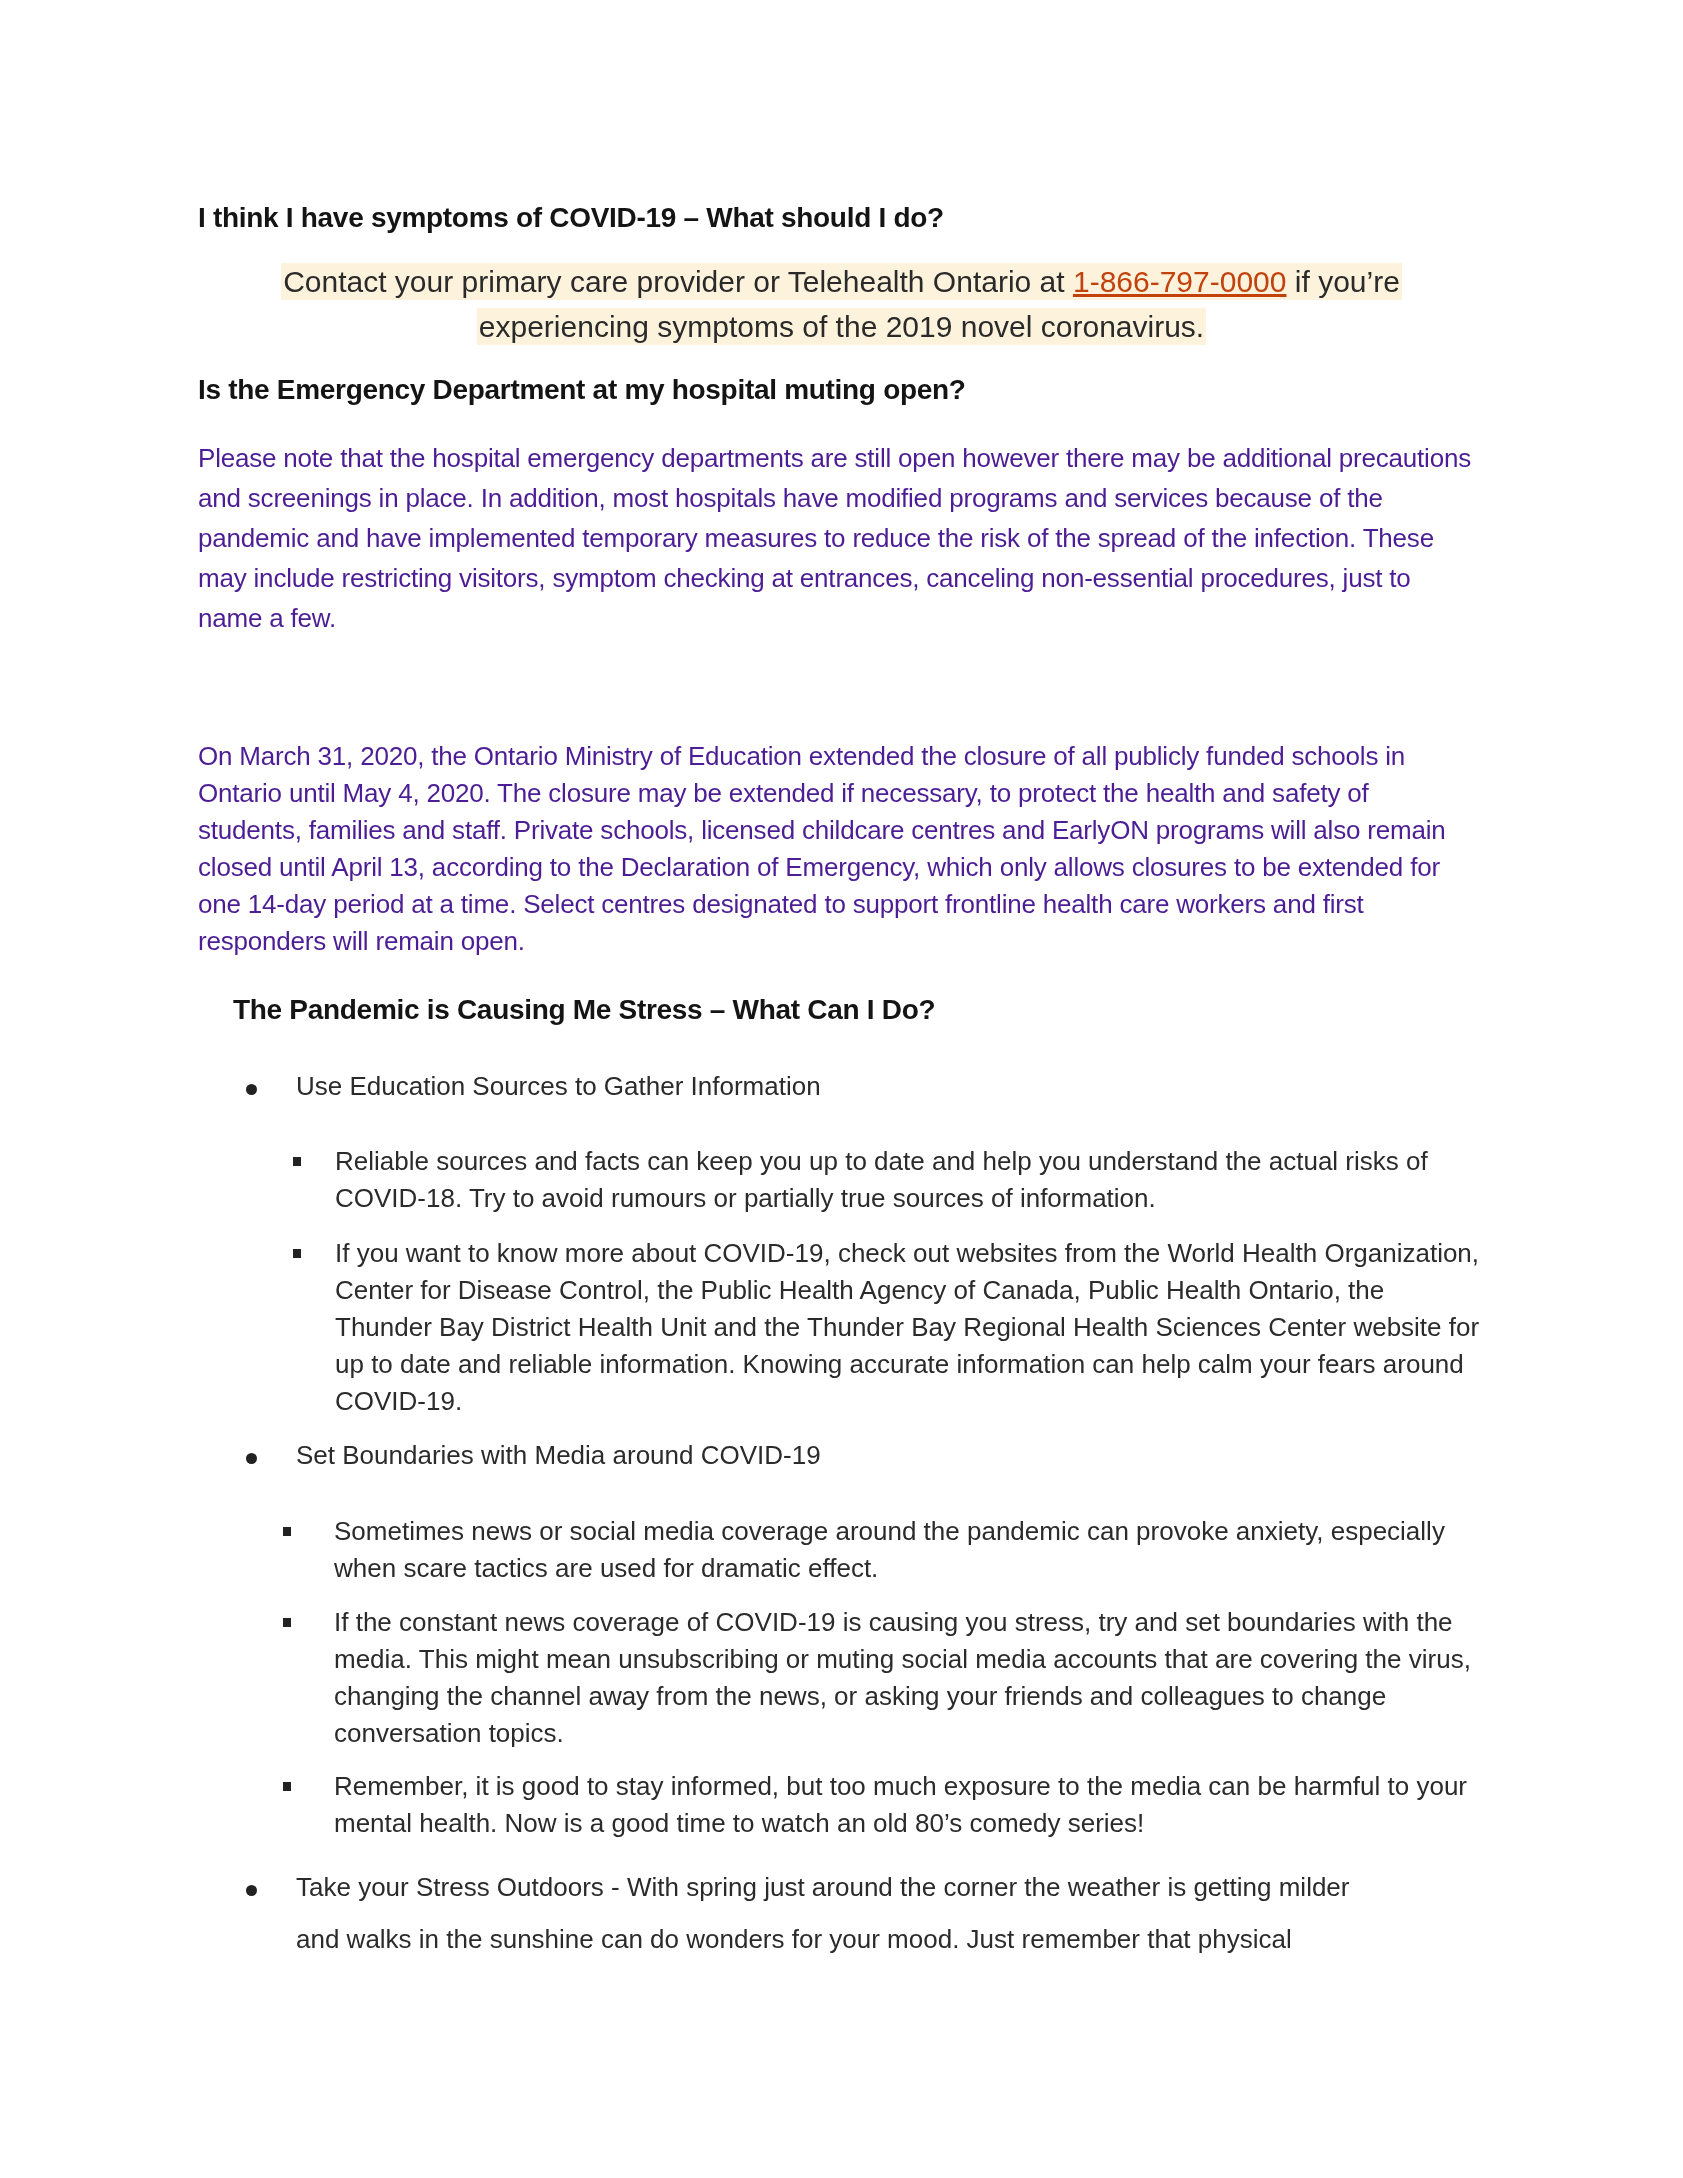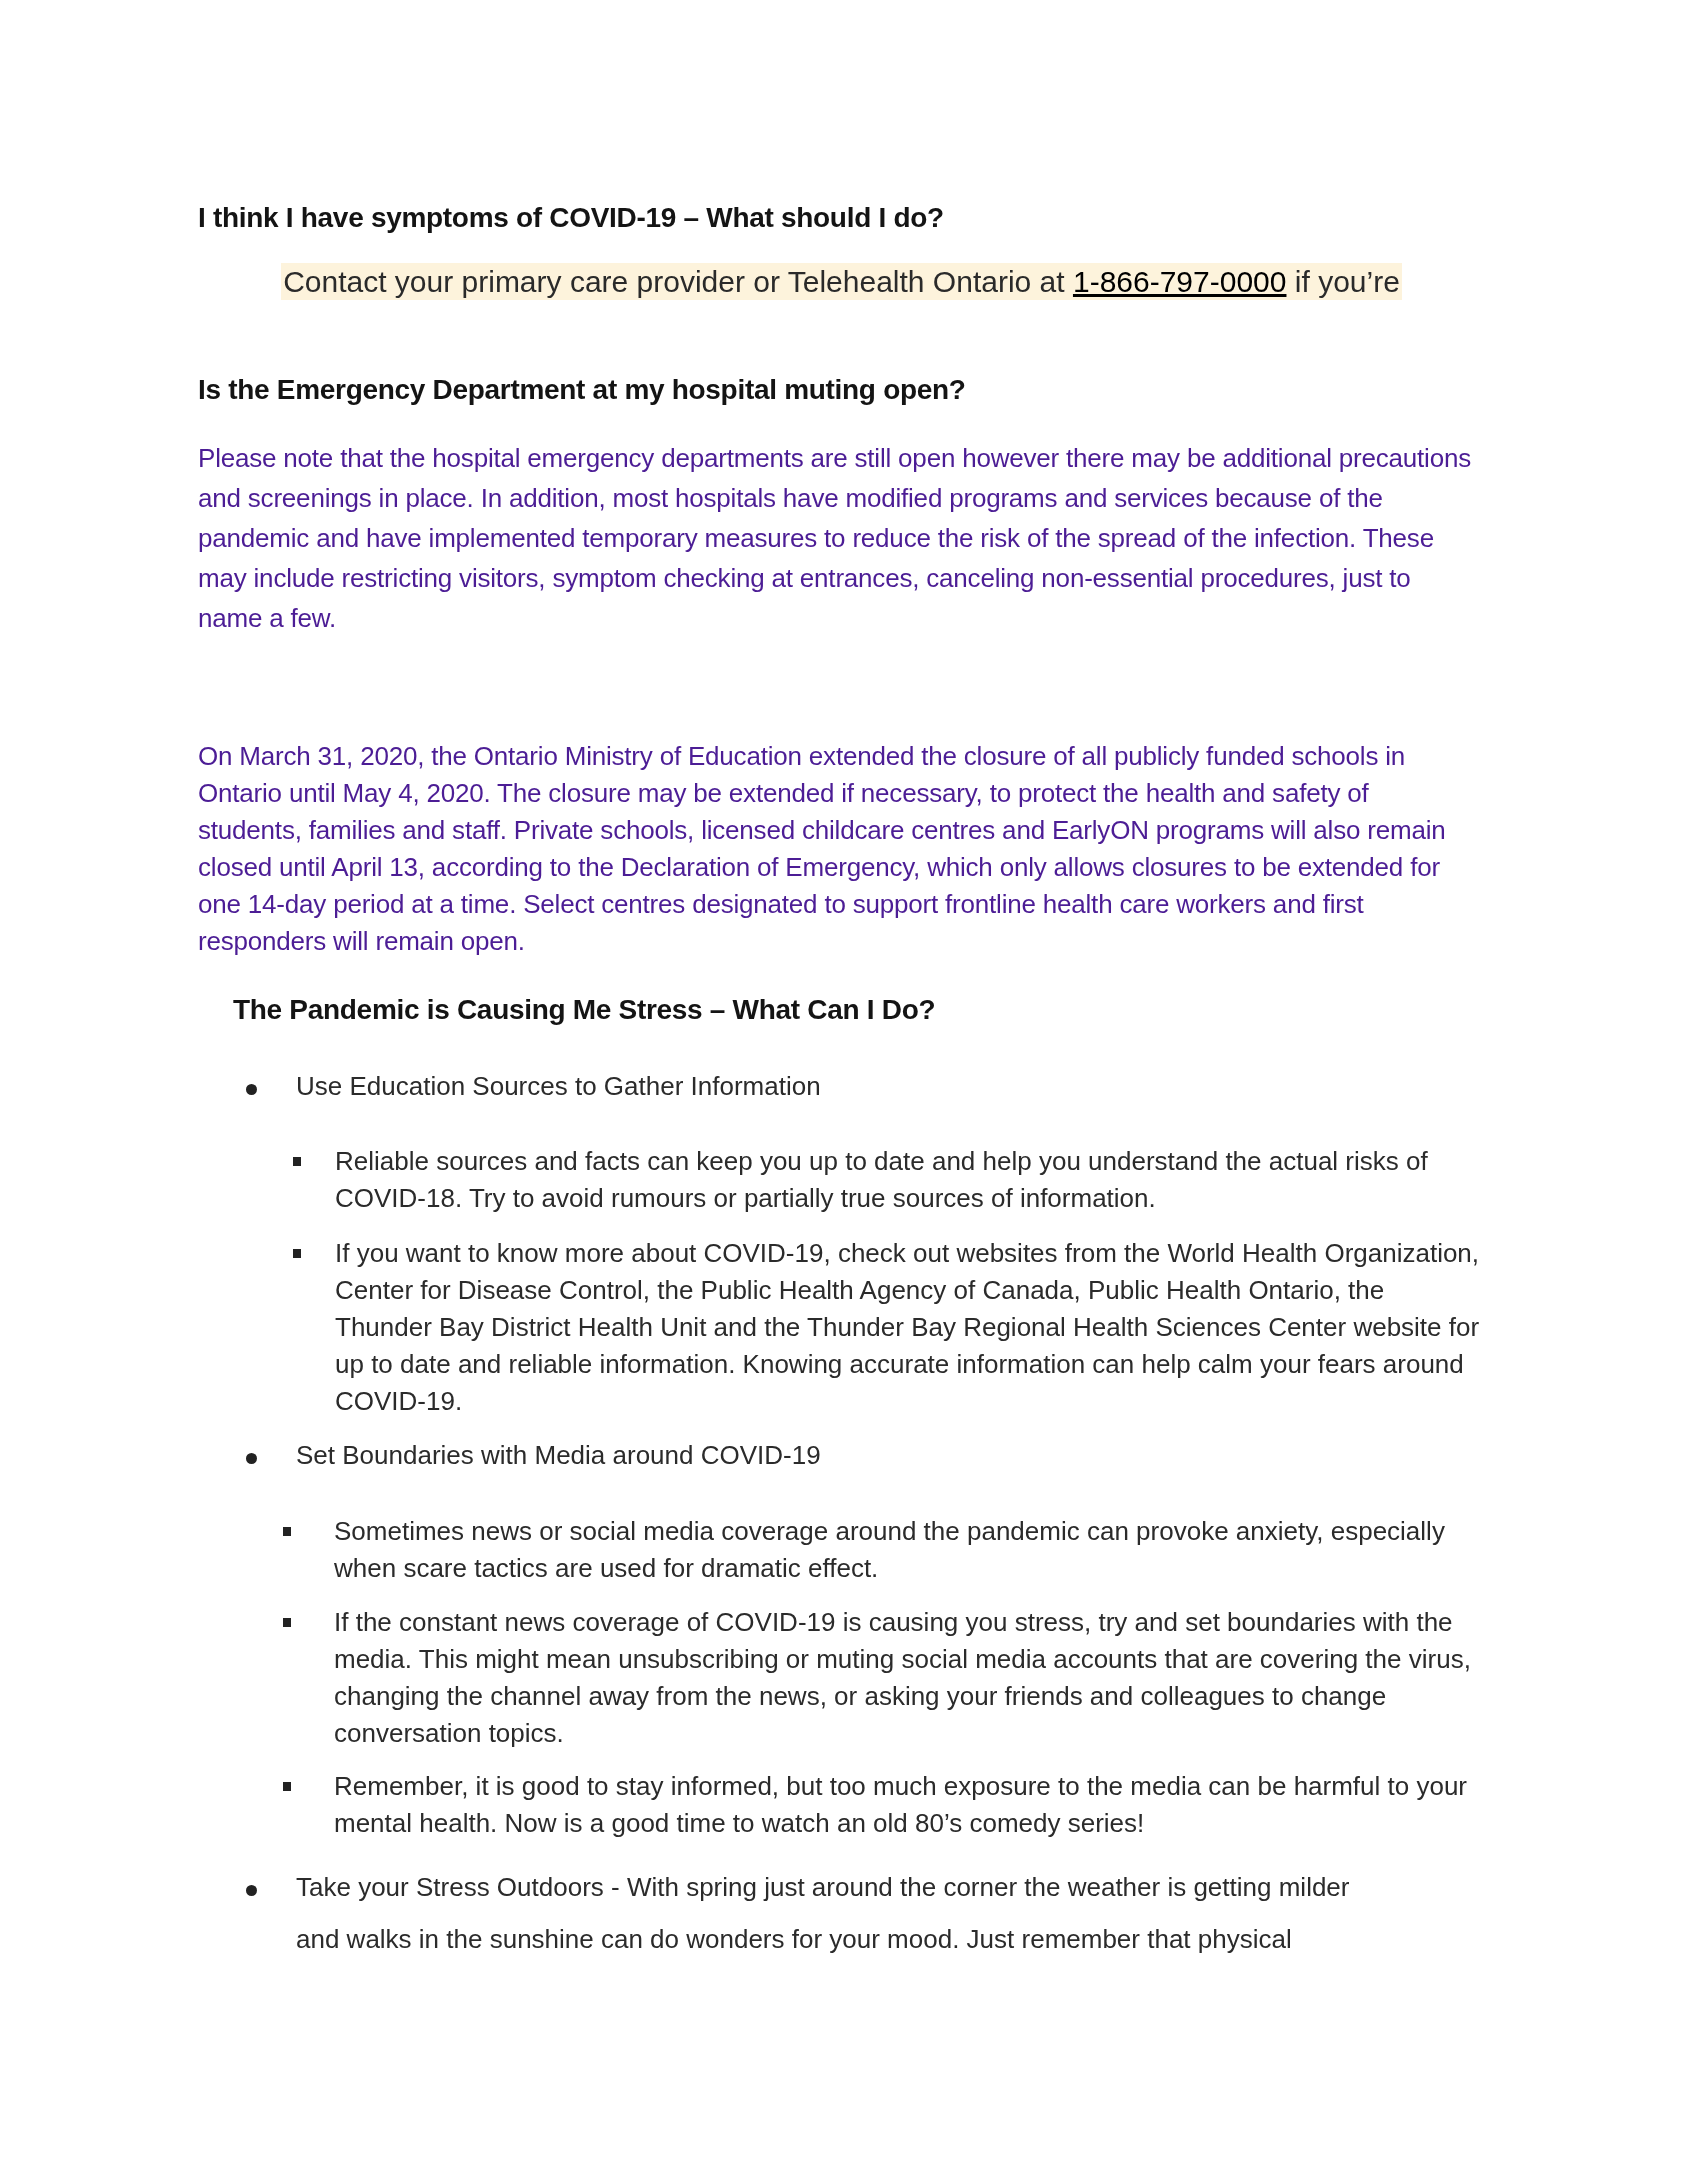--- a/index.html
+++ b/index.html
@@ -4,39 +4,40 @@
 <style>
   html, body { margin: 0; padding: 0; background: #ffffff; }
   body { width: 1683px; height: 2178px; position: relative; overflow: hidden;
          font-family: "Liberation Sans", "DejaVu Sans", sans-serif; color: #222; }
   .page { position: absolute; left: 0; top: 0; width: 1683px; height: 2178px; padding-left: 16px; }
   h2.q { position: absolute; left: 198px; margin: 0; font-weight: bold; font-size: 28px;
          color: #141414; letter-spacing: -0.3px; white-space: nowrap; }
   .notice { position: absolute; left: 188px; width: 1307px; text-align: center;
             font-size: 30px; line-height: 45px; color: #2a2a2a; }
   .notice .hl { background: #fdf3dc; padding: 2px 2px; }
-  .notice a { color: #000000; text-decoration: underline; }
+  .notice a { color: #c2410c; text-decoration: underline; }
   p.body { position: absolute; left: 198px; width: 1277px; margin: 0; font-size: 26px;
            color: #4c1d95; letter-spacing: -0.2px; }
   .l1 { position: absolute; left: 246px; font-size: 26px; color: #2b2b2b; white-space: nowrap; }
   .l1 .dot { position: absolute; left: 0; top: 13px; width: 11px; height: 11px; border-radius: 50%; background: #222; }
   .l1 .txt { position: absolute; left: 50px; white-space: nowrap; }
   .l2 { position: absolute; left: 293px; width: 1188px; font-size: 26px; color: #2b2b2b; line-height: 37px; }
   .l2 .sq { position: absolute; left: 0; top: 14px; width: 8px; height: 9px; background: #222; }
   .l2 .txt { position: absolute; left: 42px; width: 1148px; }
 </style>
 </head>
 <body>
 
 <div class="page">
 
   <h2 class="q" style="top:202px;">I think I have symptoms of COVID-19 – What should I do?</h2>
 
   <div class="notice" style="top:259px;">
     <span class="hl"><span>Contact your primary care provider or Telehealth Ontario at </span><a href="#">1-866-797-0000</a><span> if you’re</span></span><br>
+    <span class="hl">experiencing symptoms of the 2019 novel coronavirus.</span>
   </div>
 
   <h2 class="q" style="top:374px;">Is the Emergency Department at my hospital muting open?</h2>
   <p class="body" style="top:438px; line-height:40px;">Please note that the hospital emergency departments are still open however there may be additional precautions and screenings in place.  In addition, most hospitals have modified programs and services because of the pandemic and have implemented temporary measures to reduce the risk of the spread of the infection. These may include restricting visitors, symptom checking at entrances, canceling non-essential procedures, just to name a few.</p>
 
   <p class="body" style="top:738px; line-height:37px;">On March 31, 2020, the Ontario Ministry of Education extended the closure of all publicly funded schools in Ontario until May 4, 2020. The closure may be extended if necessary, to protect the health and safety of students, families and staff. Private schools, licensed childcare centres and EarlyON programs will also remain closed until April 13, according to the Declaration of Emergency, which only allows closures to be extended for one 14-day period at a time. Select centres designated to support frontline health care workers and first responders will remain open.</p>
 
   <h2 class="q" style="top:994px;margin-left:35px;">The Pandemic is Causing Me Stress – What Can I Do?</h2>
 
   <div class="l1" style="top:1071px;">

